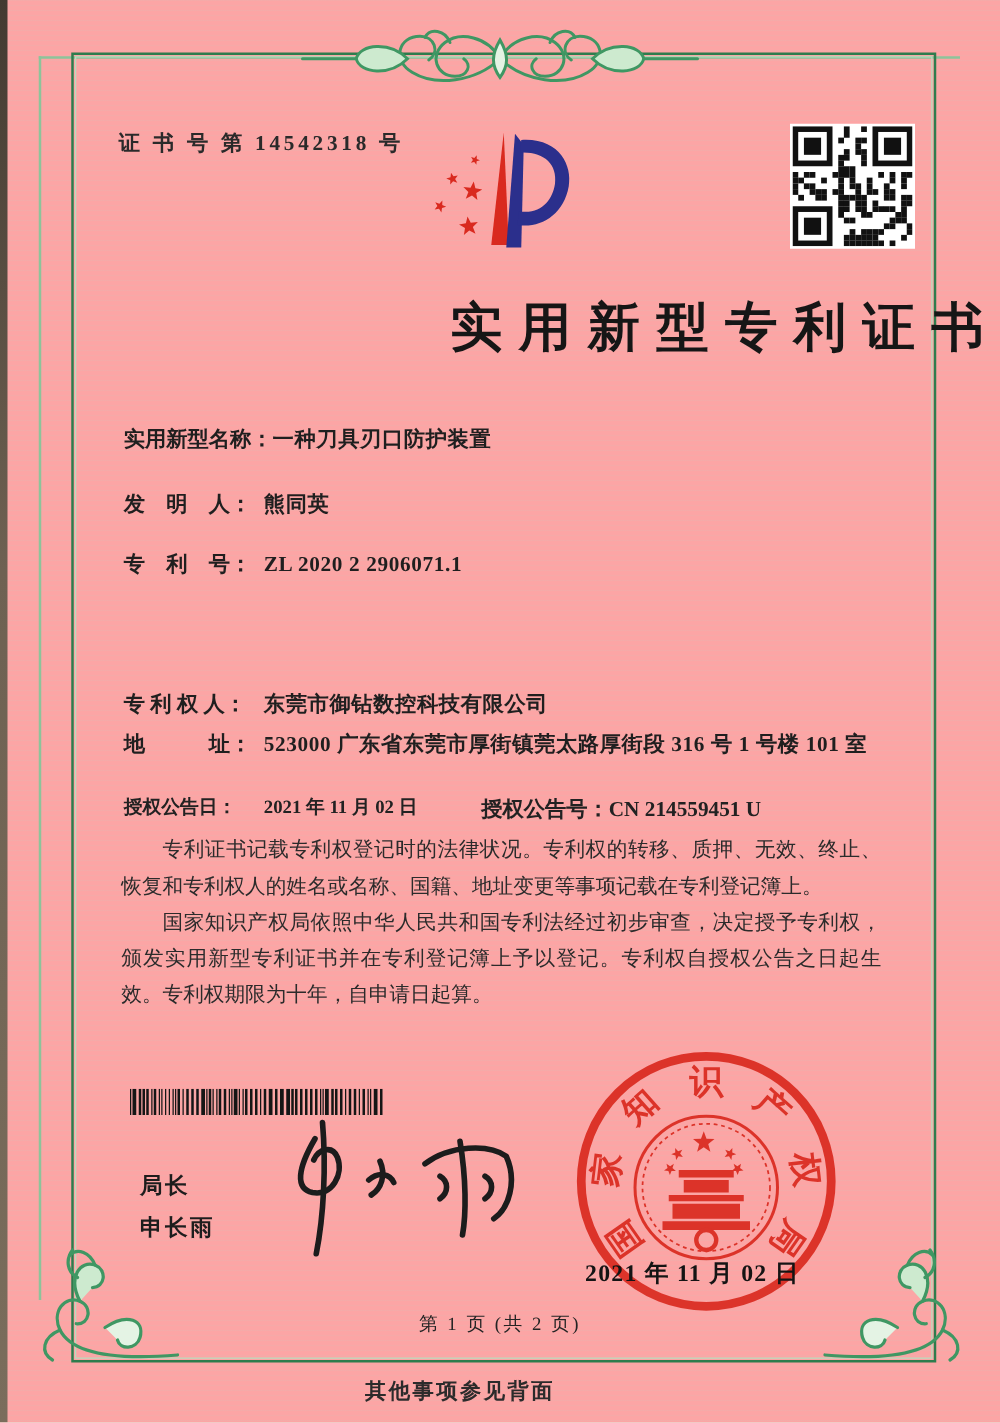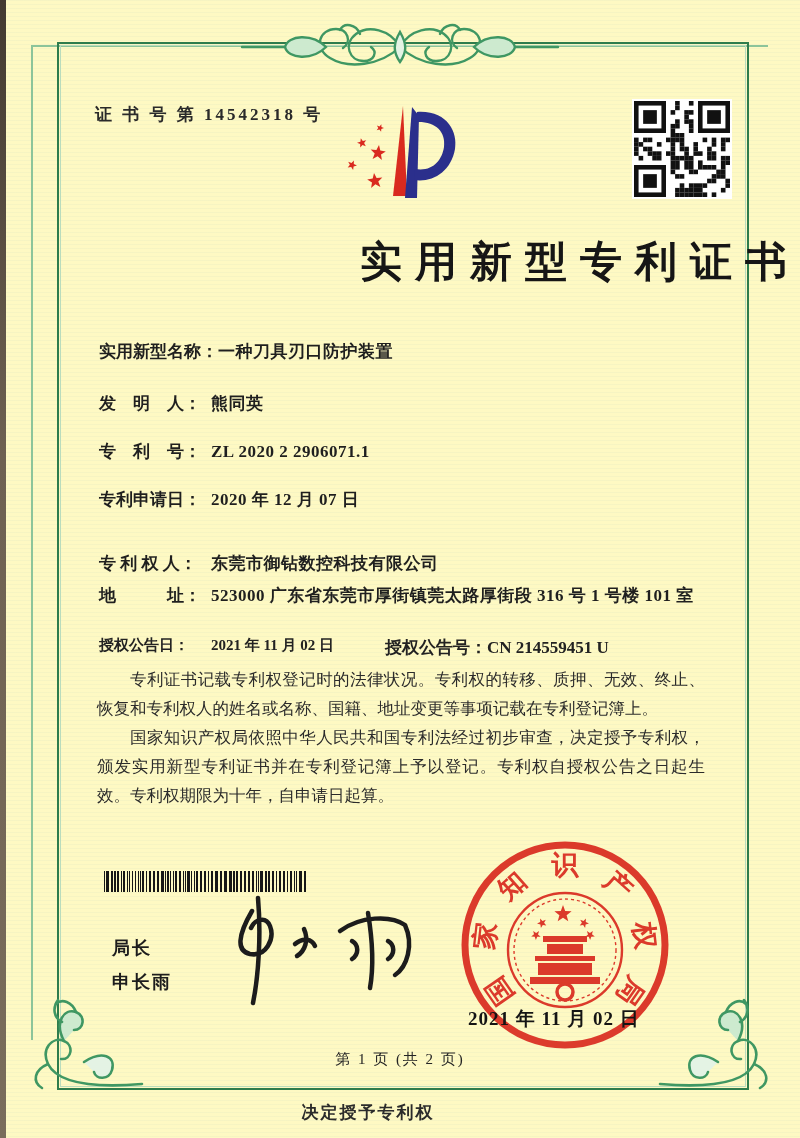--- a/index.html
+++ b/index.html
@@ -1,18 +1,18 @@
 <!DOCTYPE html>
 <html><head>
 <meta charset="utf-8">
 <style>
   html,body{margin:0;padding:0;background:#e9e7e1;}
   .page{
     position:relative;width:800px;height:1138px;overflow:hidden;
-    background:#fef9c3;
+    background:#fca5a5;
     font-family:"Liberation Serif","DejaVu Serif",serif;
     color:#222;
   }
   .page::before{
     content:'';position:absolute;inset:0;pointer-events:none;
     background:repeating-linear-gradient(to bottom,rgba(188,208,190,.12) 0 1px,rgba(255,255,255,0) 1px 4px);
   }
   .photo-edge{position:absolute;left:0;top:0;width:6px;height:100%;
     background:linear-gradient(to bottom,#433a31,#6e6152 40%,#7a6d5c);}
   .outer-line-left{position:absolute;left:31px;top:45px;width:2px;height:995px;background:#8cc49a;}
@@ -251,23 +251,20 @@
 
   <div class="field-row" style="top:338px;">
     <span class="field-label">实用新型名称：</span><span class="field-value">一种刀具刃口防护装置</span>
   </div>
   <div class="field-row" style="top:390px;">
     <span class="field-label">发　明　人：</span><span class="field-value">熊同英</span>
   </div>
   <div class="field-row" style="top:438px;">
     <span class="field-label">专　利　号：</span><span class="field-value">ZL 2020 2 2906071.1</span>
   </div>
-  <div class="field-row" style="top:486px;">
-    <span class="field-label">专利申请日：</span><span class="field-value">2020 年 12 月 07 日</span>
-  </div>
   <div class="field-row" style="top:550px;">
     <span class="field-label">专 利 权 人：</span><span class="field-value">东莞市御钻数控科技有限公司</span>
   </div>
   <div class="field-row" style="top:582px;">
     <span class="field-label">地　　　址：</span><span class="field-value">523000 广东省东莞市厚街镇莞太路厚街段 316 号 1 号楼 101 室</span>
   </div>
 
   <div class="grant-left">
     <span class="field-label">授权公告日：</span><span>2021 年 11 月 02 日</span>
   </div>
@@ -390,15 +387,15 @@
         <rect x="85" y="124" width="60" height="5"></rect>
         <rect x="88" y="131" width="54" height="12"></rect>
         <rect x="80" y="145" width="70" height="7"></rect>
         <circle cx="115" cy="160" r="8" fill="none" stroke="#d92a1f" stroke-width="3.5"></circle>
       </g>
     </g>
   </svg>
   <div class="seal-date">2021 年 11 月 02 日</div>
 
   <div class="page-indicator">第 1 页 (共 2 页)</div>
-  <div class="footer-note">决定授予专利权</div>
+  <div class="footer-note">其他事项参见背面</div>
 
 </div>
 
 </body></html>

